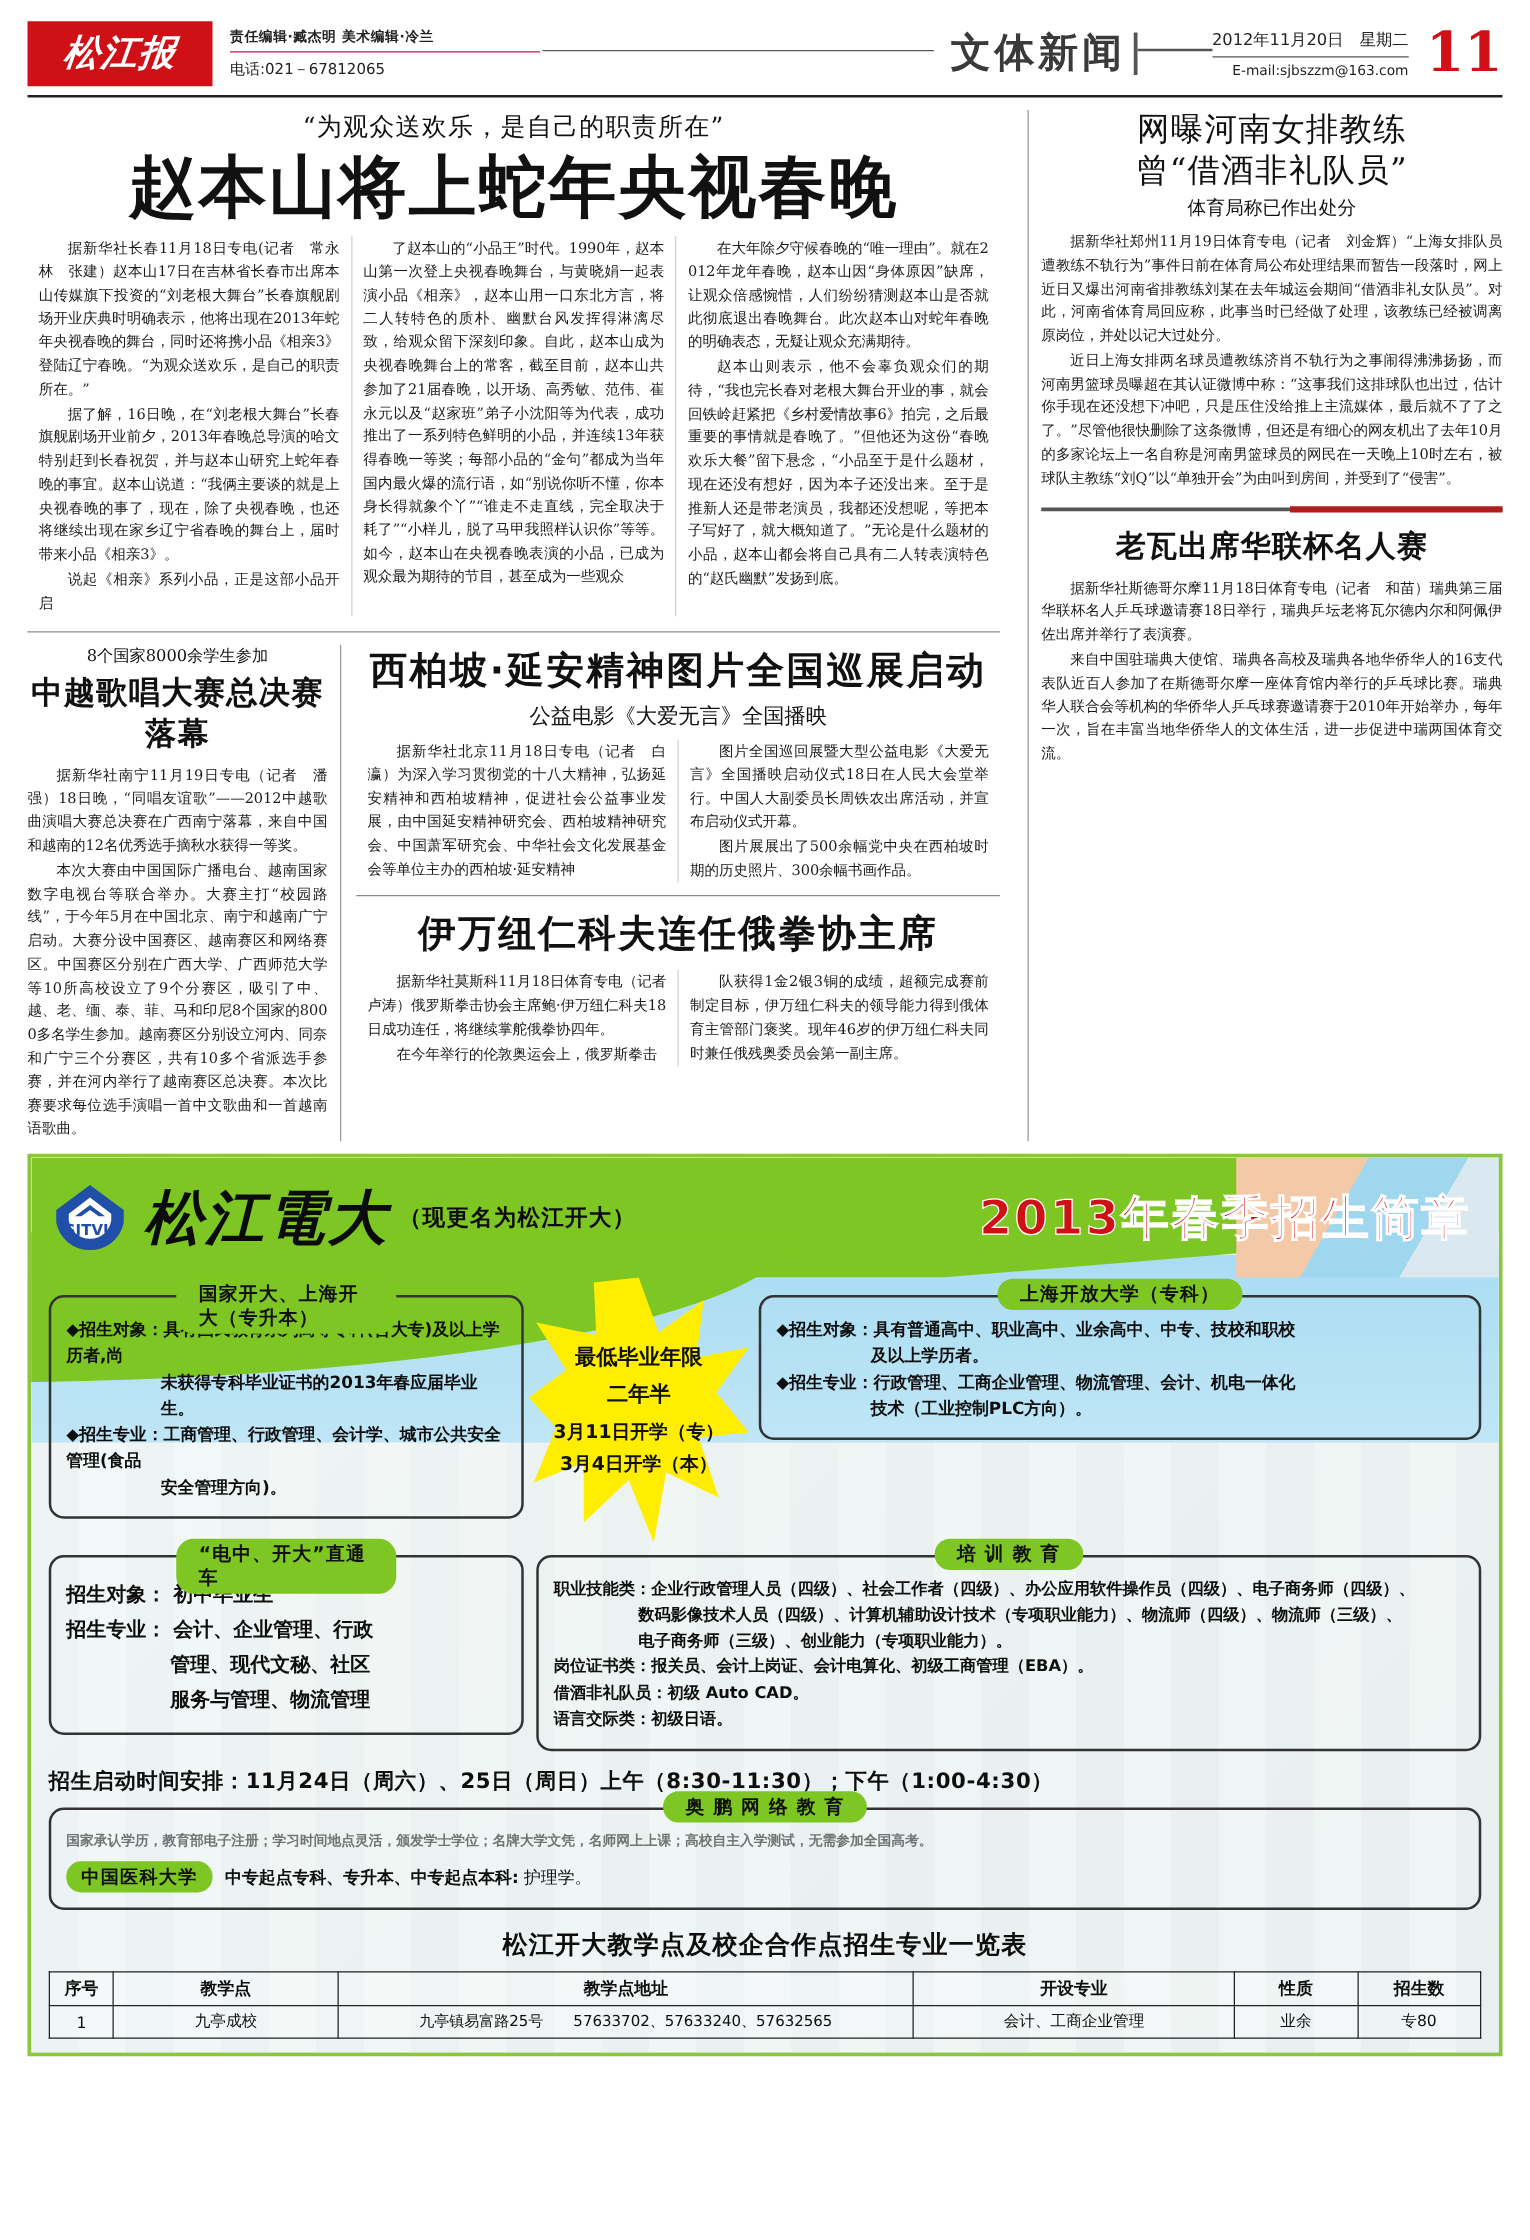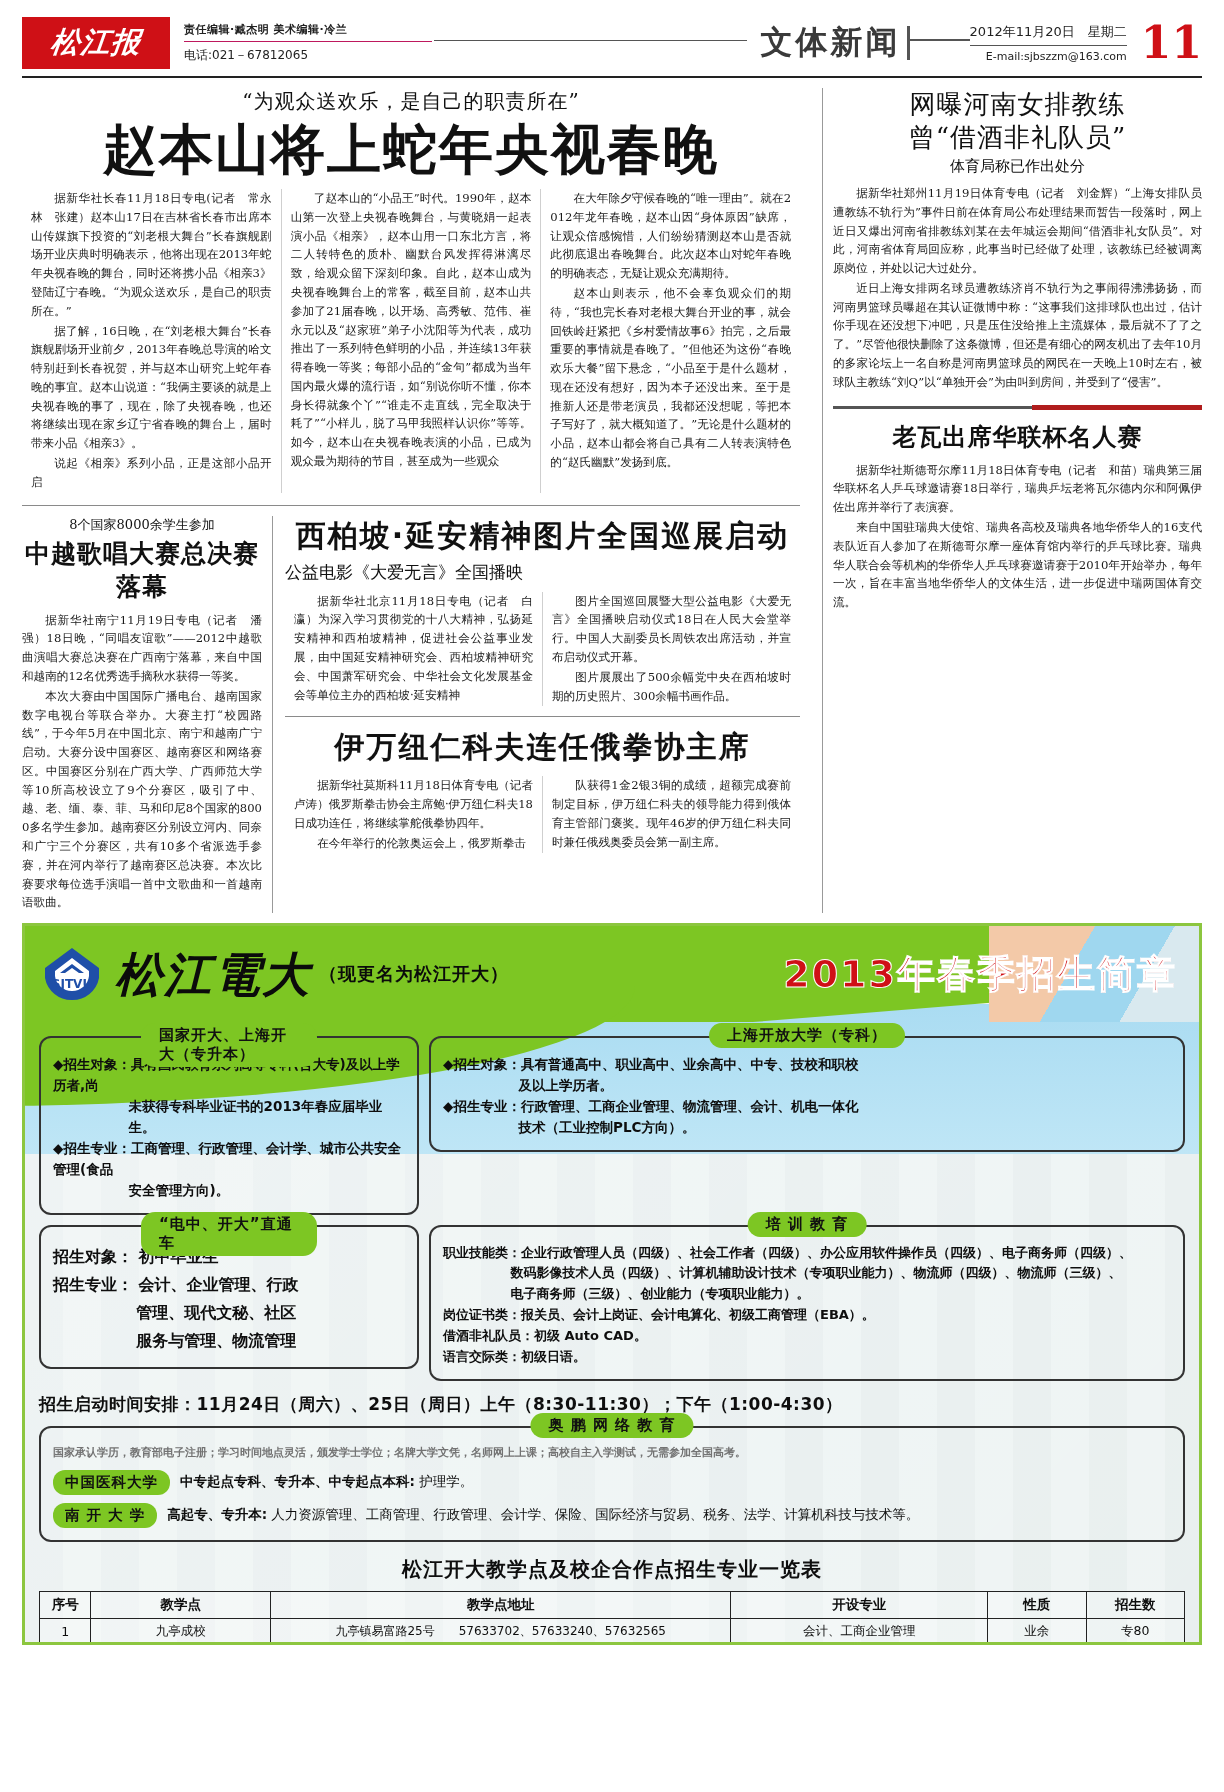--- a/index.html
+++ b/index.html
@@ -86,21 +86,21 @@
   .sub-kicker { text-align: center; font-size: 13px; color: #111;
     font-family: "DejaVu Serif","Liberation Serif",serif; margin-bottom: 3px; }
   .headline-2 {
     text-align: center; font-weight: bold; font-size: 25px; letter-spacing: 1px;
     color: #111; margin-bottom: 8px; font-family:"DejaVu Sans","Liberation Sans",sans-serif;
   }
   .headline-3 {
     text-align: center; font-weight: bold; font-size: 30px; letter-spacing: 2px;
     color: #111; margin-bottom: 4px; font-family:"DejaVu Sans","Liberation Sans",sans-serif;
   }
-  .headline-3s { text-align:left; font-size: 17px; color:#111; margin-bottom: 8px;
+  .headline-3s { text-align:center; font-size: 17px; color:#111; margin-bottom: 8px;
     font-family:"DejaVu Serif","Liberation Serif",serif;}
   .headline-4 {
     text-align: center; font-weight: bold; font-size: 30px; letter-spacing: 2px;
     color: #111; margin: 10px 0 8px; font-family:"DejaVu Sans","Liberation Sans",sans-serif;
   }
   .cols2 { display: flex; }
   .cols2 .col { flex: 1 1 0; }
 
   
   .rs-head {
@@ -366,20 +366,33 @@
               <span>◆招生对象：</span><span>具有国民教育系列高等专科(含大专)及以上学历者,尚</span>
               <span class="indent">未获得专科毕业证书的2013年春应届毕业生。</span>
             </div>
             <div class="panel-line">
               <span>◆招生专业：</span><span>工商管理、行政管理、会计学、城市公共安全管理(食品</span>
               <span class="indent">安全管理方向)。</span>
             </div>
           </div>
         </div>
 
+        <div class="col-c">
+          <div class="burst">
+            <svg viewBox="0 0 176 212" preserveAspectRatio="none" aria-hidden="true">
+              <polygon fill="#ffee00" points="88,0 104,44 140,18 134,64 176,56 150,92 176,124 136,128 152,176 110,156 100,212 80,162 44,196 44,148 4,164 22,120 0,96 30,74 6,36 54,46 52,4"></polygon>
+            </svg>
+            <div class="burst-txt">
+              <div class="big">最低毕业年限</div>
+              <div class="big">二年半</div>
+              <div>3月11日开学（专）</div>
+              <div>3月4日开学（本）</div>
+            </div>
+          </div>
+        </div>
 
         <div class="col-r">
           <div class="panel">
             <div class="pill-wrap">
               <span class="pill">上海开放大学（专科）</span>
             </div>
             <div class="panel-line">
               <span>◆招生对象：</span><span>具有普通高中、职业高中、业余高中、中专、技校和职校</span>
               <span class="indent">及以上学历者。</span>
             </div>
@@ -427,24 +440,20 @@
       <div class="ad-schedule">招生启动时间安排：11月24日（周六）、25日（周日）上午（8:30-11:30）；下午（1:00-4:30）</div>
 
       <div class="panel panel-aop">
         <div class="pill-wrap">
           <span class="pill">奥 鹏 网 络 教 育</span>
         </div>
         <div class="aop-desc">国家承认学历，教育部电子注册；学习时间地点灵活，颁发学士学位；名牌大学文凭，名师网上上课；高校自主入学测试，无需参加全国高考。</div>
         <div class="aop-row">
           <span class="aop-pill">中国医科大学</span>
           <span class="aop-txt"><span>中专起点专科、专升本、中专起点本科:</span><span class="thin"> 护理学。</span></span>
-        </div>
-        <div class="aop-row">
-          <span class="aop-pill">南 开 大 学</span>
-          <span class="aop-txt"><span>高起专、专升本:</span><span class="thin"> 人力资源管理、工商管理、行政管理、会计学、保险、国际经济与贸易、税务、法学、计算机科技与技术等。</span></span>
         </div>
       </div>
 
       <div class="tbl-title">松江开大教学点及校企合作点招生专业一览表</div>
       <table class="tbl">
         <thead>
           <tr>
             <th class="c-no">序号</th>
             <th class="c-pt">教学点</th>
             <th class="c-adr">教学点地址</th>

